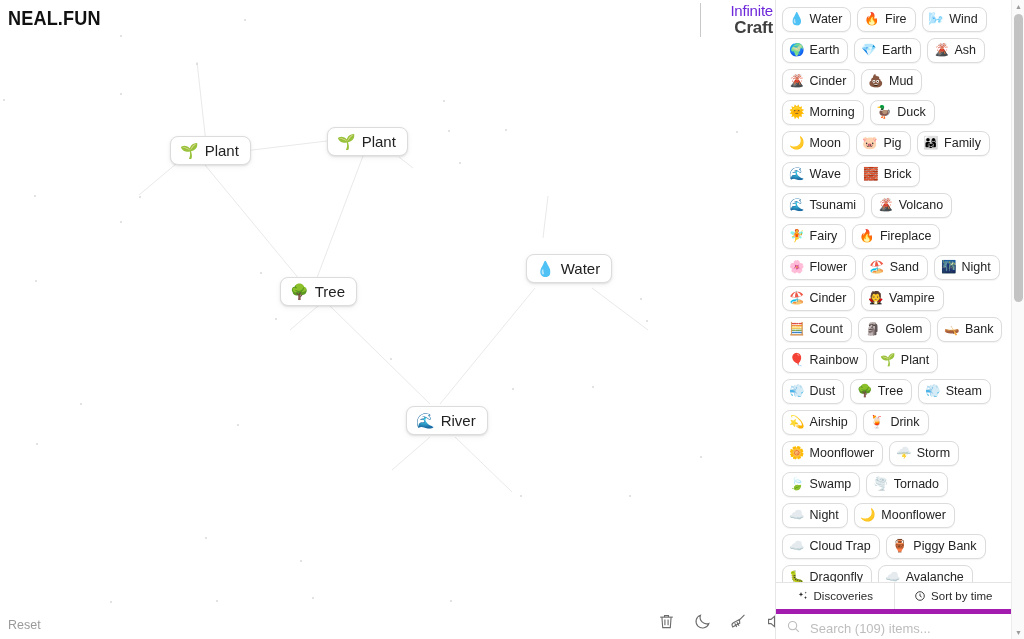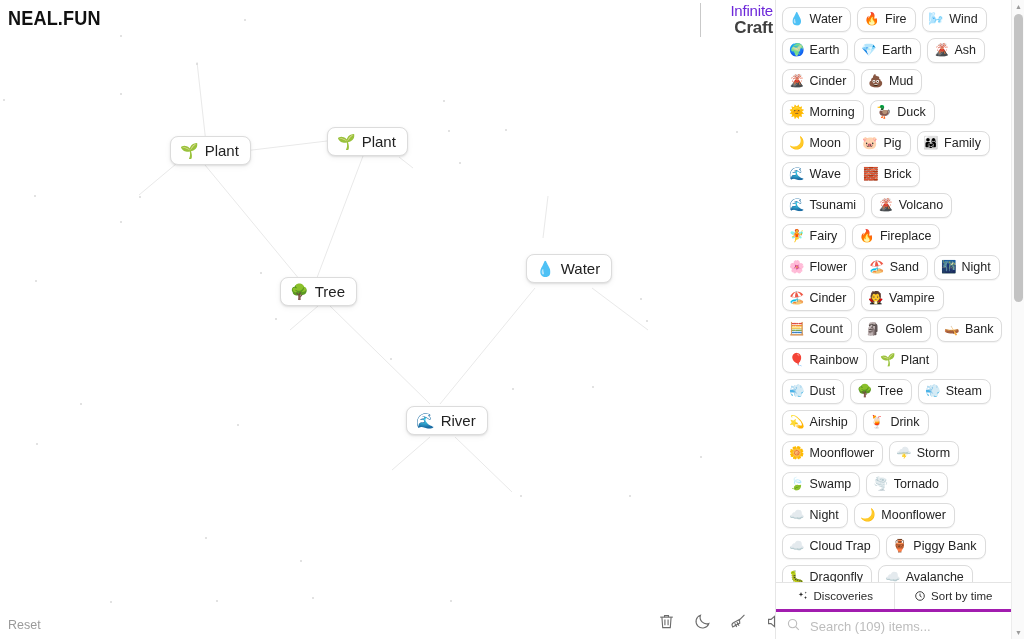--- a/index.html
+++ b/index.html
@@ -95,21 +95,21 @@
     cursor: pointer; user-select: none; line-height: 17px;
   }
   .pill .emo { font-size: 12.5px; line-height: 1; }
 
   
   .sb-foot {
     position: absolute; left: 0; right: 13px; bottom: 0; height: 56px;
     background: #fff; border-top: 1px solid #e4e4e4;
   }
   .seg {
-    display: flex; height: 26px; border-bottom: 3px solid #a21caf;
+    display: flex; height: 26px; border-bottom: 5px solid #a21caf;
   }
   .seg > div {
     flex: 1; display: flex; align-items: center; justify-content: center;
     gap: 5px; font-size: 11.5px; color: #2a2a2a; cursor: pointer;
   }
   .seg > div:first-child { border-right: 1px solid #e4e4e4; }
   .seg svg { display: block; }
   .searchrow {
     height: 29px; display: flex; align-items: center; gap: 7px;
     padding: 0 10px;

